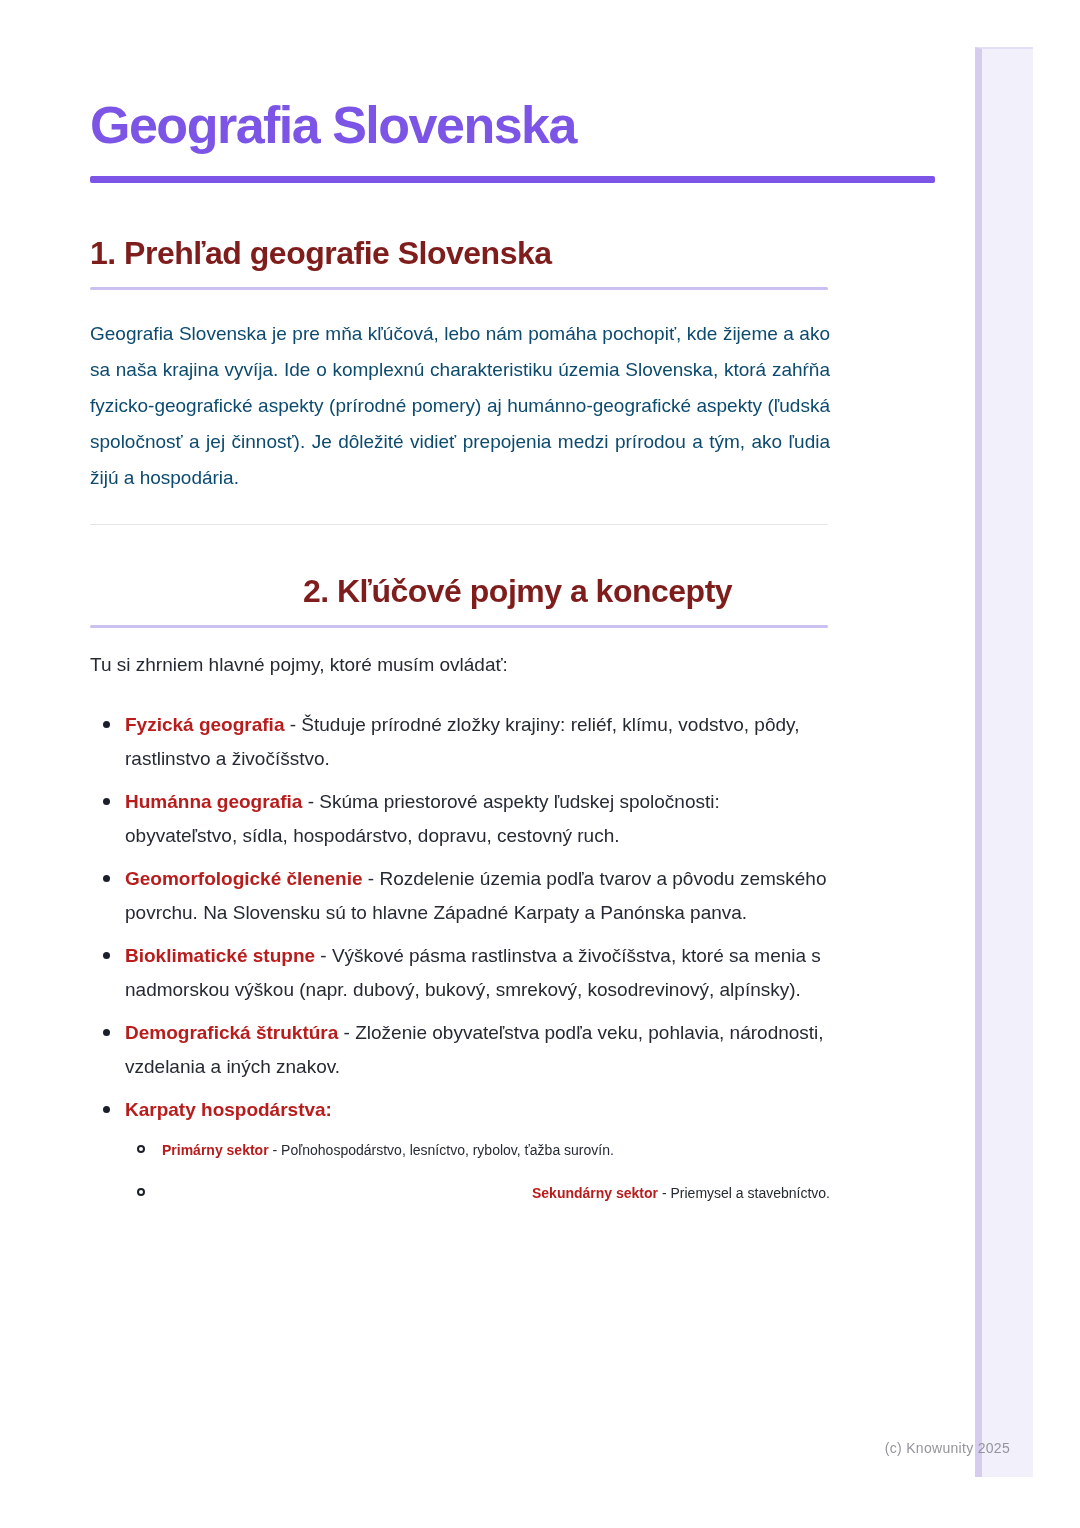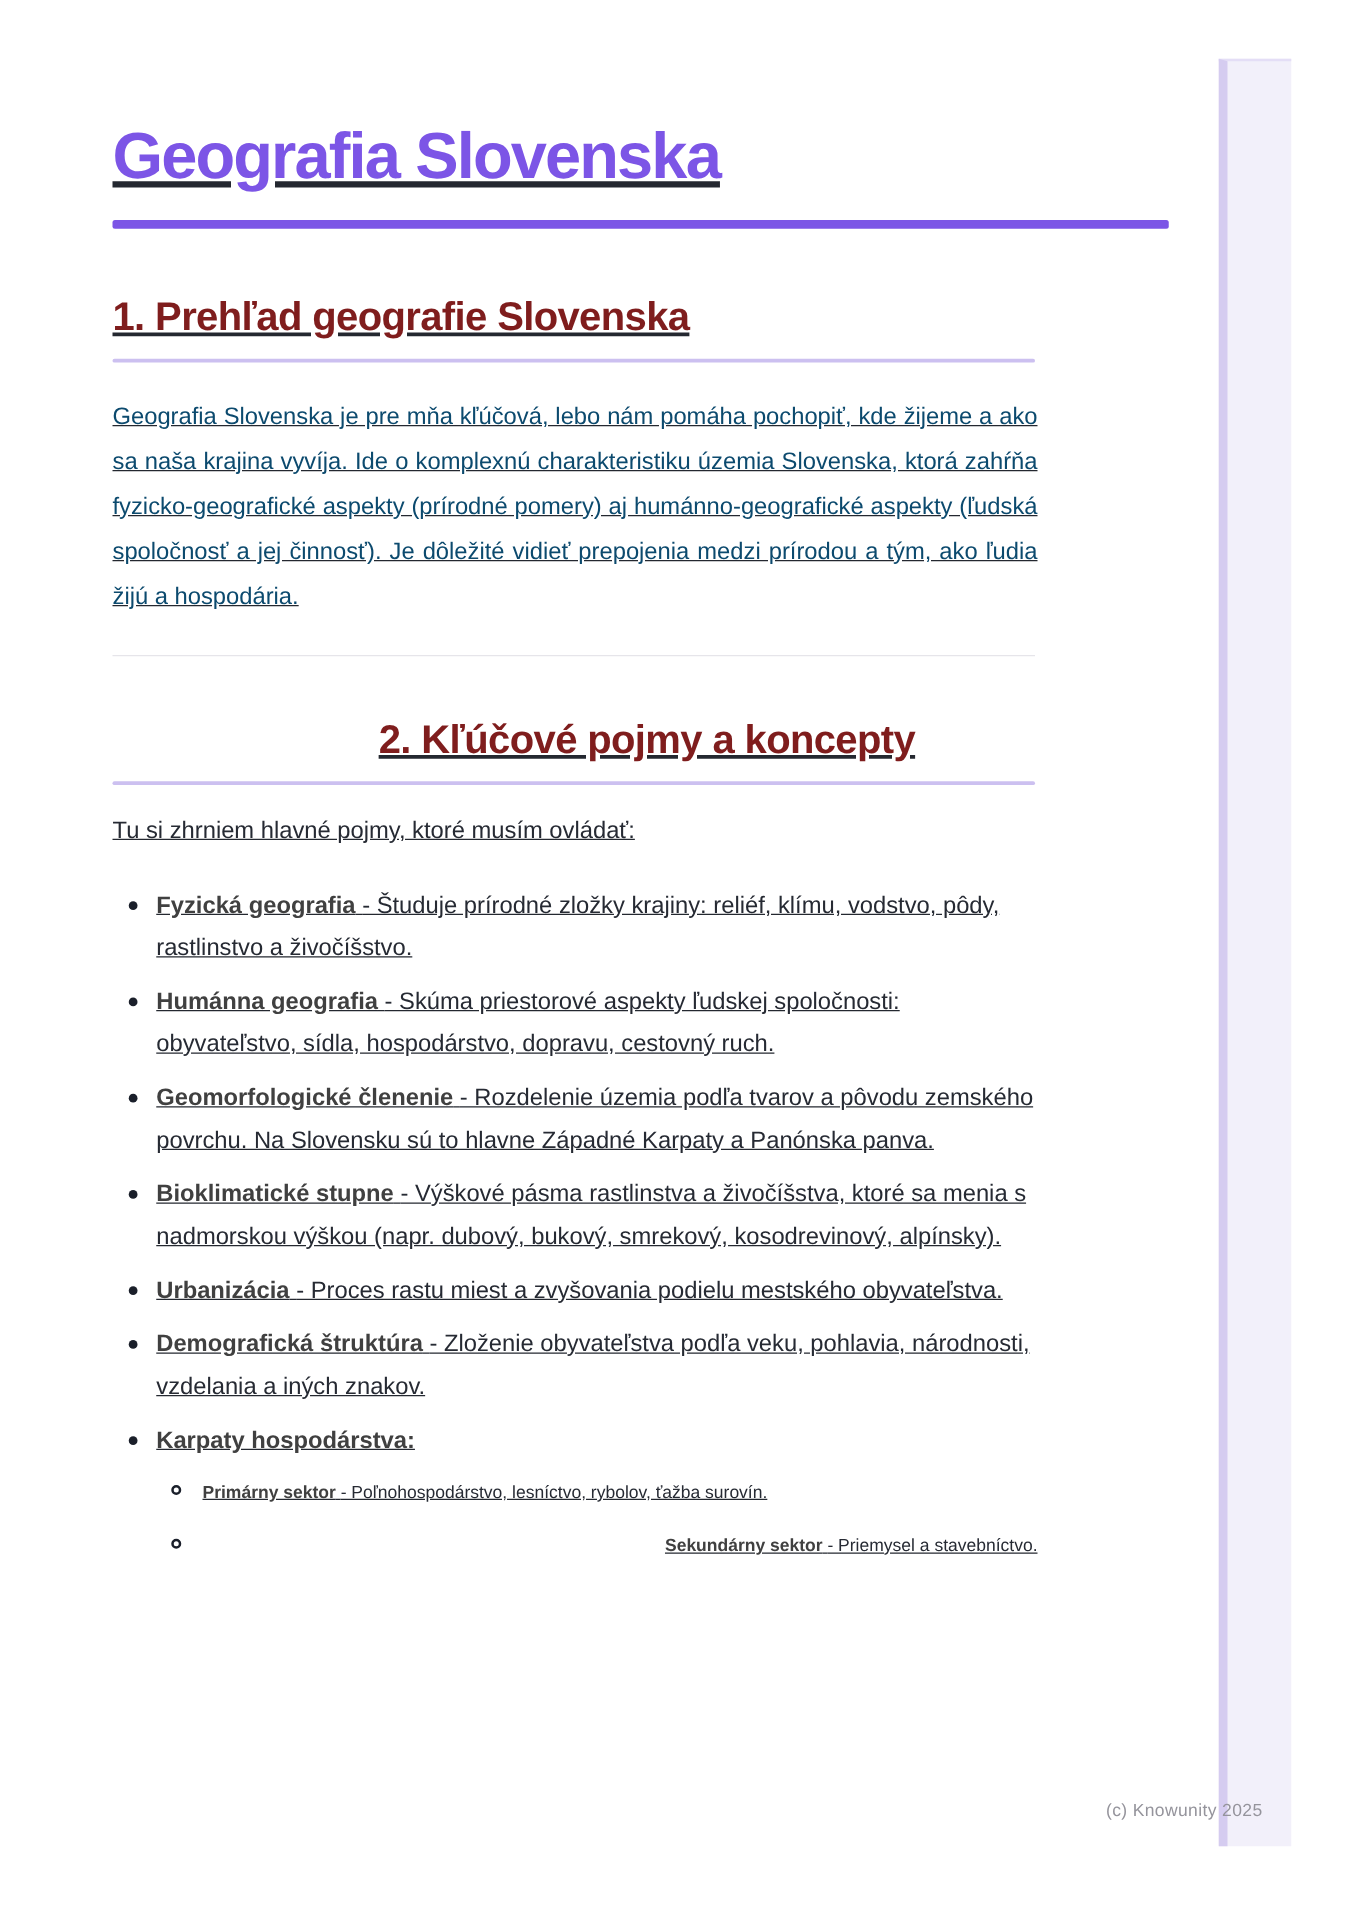--- a/index.html
+++ b/index.html
@@ -3,21 +3,21 @@
 <meta charset="utf-8">
 <style>
   * { margin: 0; padding: 0; box-sizing: border-box; }
   html, body { background: #ffffff; }
   body {
     width: 1080px; height: 1528px;
     overflow: hidden; position: relative;
     font-family: "Liberation Sans", "DejaVu Sans", sans-serif;
     color: #242830;
   }
-  .page { position: relative; width: 1080px; height: 1182px; background: #ffffff; text-decoration: underline; }
+  .page { position: relative; width: 1080px; height: 1182px; background: #ffffff; }
 
   
   .edge-strip {
     position: absolute; top: 47px; right: 47px;
     width: 58px; height: 1430px;
     background: #f2f0fa;
     border-left: 7px solid #d5ccf0;
     border-top: 2px solid #e4def6;
     z-index: 1;
   }
@@ -53,21 +53,21 @@
   ul.bullets { margin-top: 30px; list-style: none; width: 740px; }
   ul.bullets > li {
     position: relative; padding-left: 35px;
     font-size: 19px; line-height: 34px; color: #262a33;
   }
   ul.bullets > li + li { margin-top: 9px; }
   ul.bullets > li > .marker {
     position: absolute; left: 13px; top: 13px;
     width: 7px; height: 7px; border-radius: 50%; background: #1a1f2a;
   }
-  .term { font-weight: bold; color: #404040; }
+  .term { font-weight: bold; color: #b91c1c; }
 
   ul.sub-bullets { list-style: none; margin-top: 6px; }
   ul.sub-bullets > li { position: relative; padding-left: 37px; font-size: 14px; line-height: 34px; }
   ul.sub-bullets > li + li { margin-top: 9px; text-align: right; }
   ul.sub-bullets > li > .marker {
     position: absolute; left: 12px; top: 12px;
     width: 8px; height: 8px; border-radius: 50%;
     background: transparent; border: 2px solid #1a1f2a;
   }
 
@@ -119,25 +119,20 @@
           <span class="term">Geomorfologické členenie</span>
           <span class="desc">- Rozdelenie územia podľa tvarov a pôvodu zemského povrchu. Na Slovensku sú to hlavne Západné Karpaty a Panónska panva.</span>
         </li>
         <li>
           <span class="marker"></span>
           <span class="term">Bioklimatické stupne</span>
           <span class="desc">- Výškové pásma rastlinstva a živočíšstva, ktoré sa menia s nadmorskou výškou (napr. dubový, bukový, smrekový, kosodrevinový, alpínsky).</span>
         </li>
         <li>
           <span class="marker"></span>
-          <span class="term">Urbanizácia</span>
-          <span class="desc">- Proces rastu miest a zvyšovania podielu mestského obyvateľstva.</span>
-        </li>
-        <li>
-          <span class="marker"></span>
           <span class="term">Demografická štruktúra</span>
           <span class="desc">- Zloženie obyvateľstva podľa veku, pohlavia, národnosti, vzdelania a iných znakov.</span>
         </li>
         <li>
           <span class="marker"></span>
           <span class="term">Karpaty hospodárstva:</span>
           <span class="desc"></span>
           <ul class="sub-bullets">
             <li>
               <span class="marker"></span>

